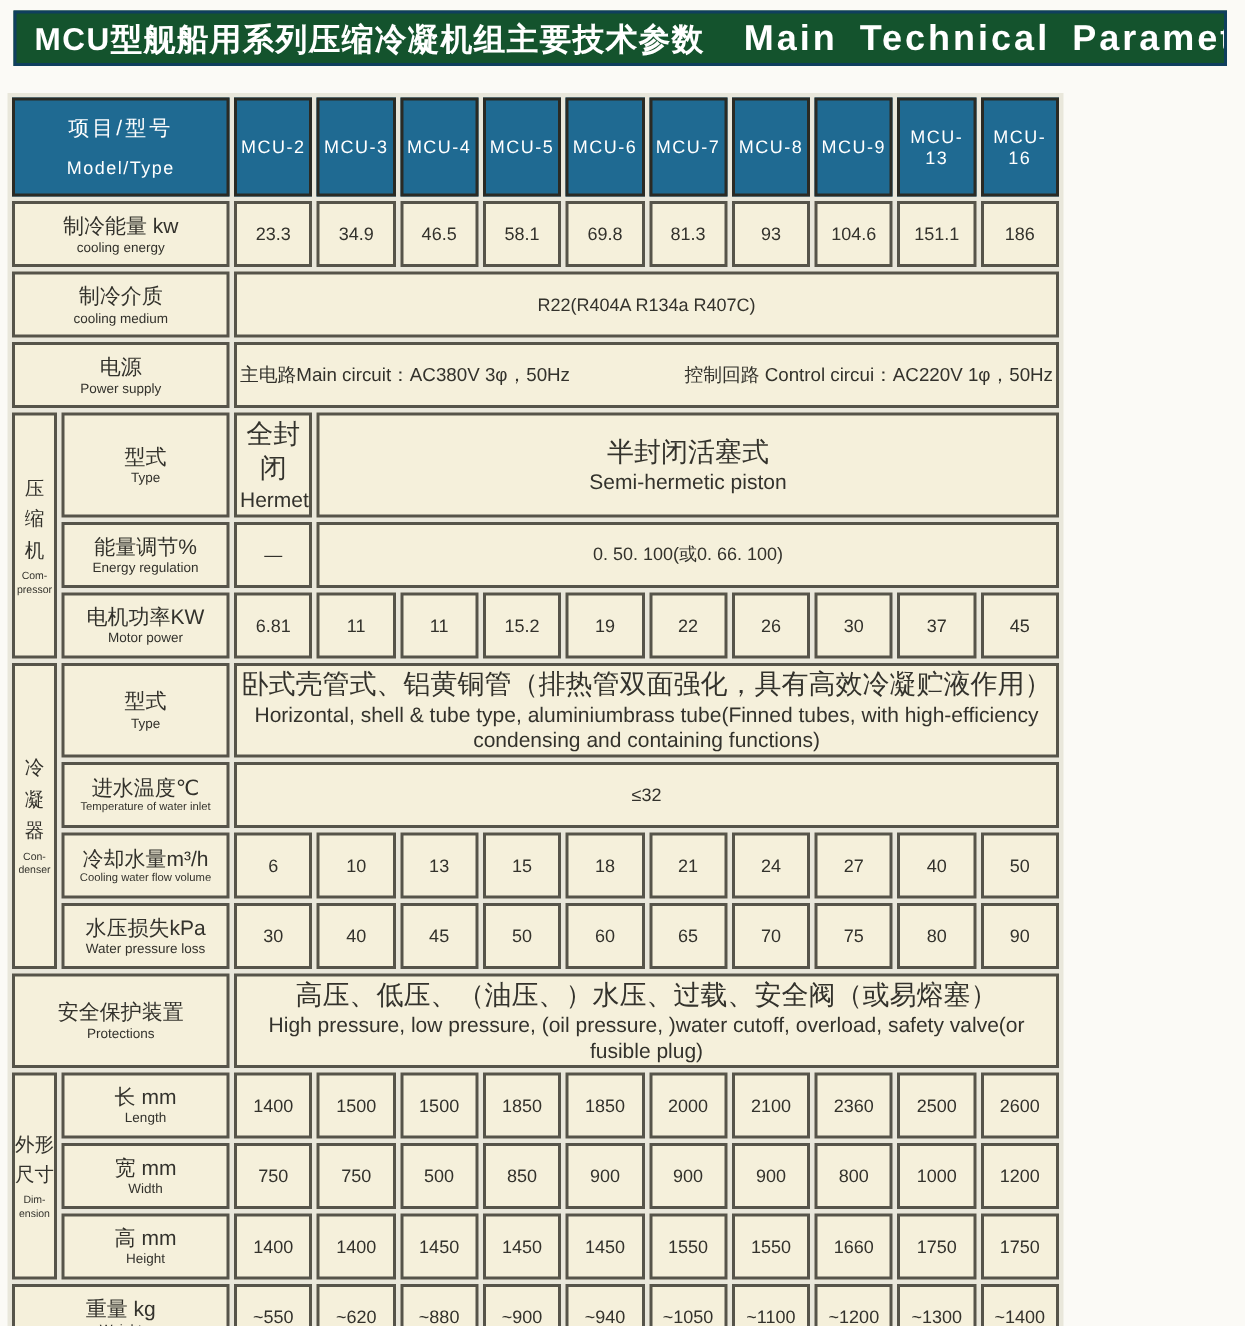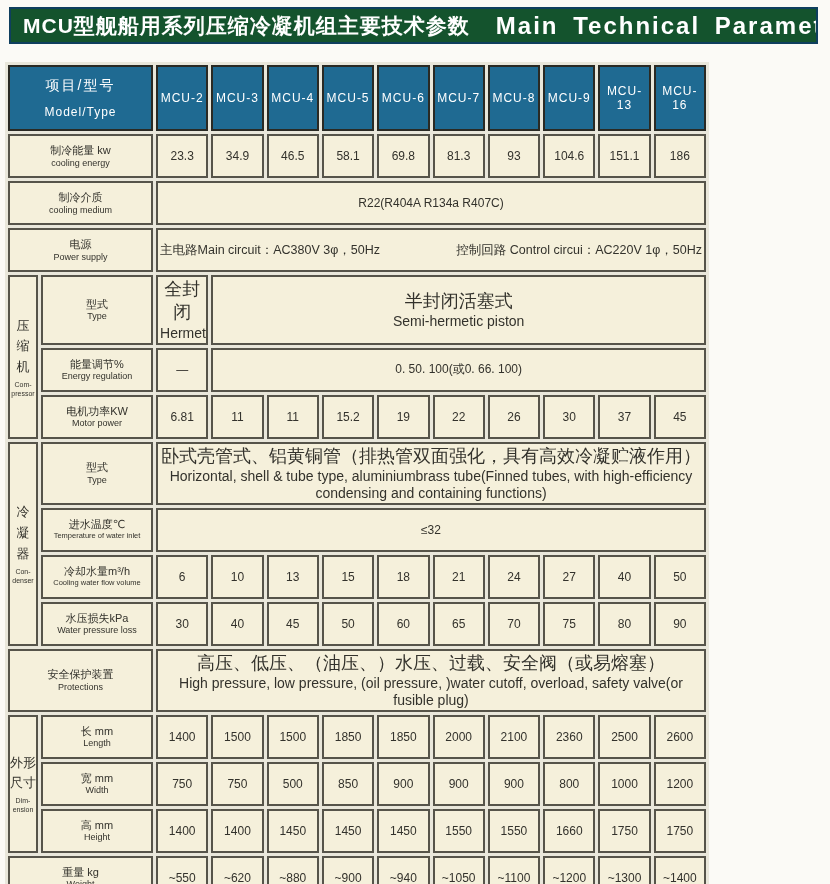--- a/index.html
+++ b/index.html
@@ -28,21 +28,21 @@
     border:2px solid #56544a;background:#f5f0db;
     text-align:center;vertical-align:middle;
     padding:1px 2px;overflow:hidden;box-sizing:border-box;
   }
   tr.rh td{height:66px;}
   tr.rr td{height:44px;}
   td.th{background:#1f6a92;color:#ffffff;border-color:#2a2a24;}
   td.th{font-size:12px;letter-spacing:1px;}
   .hcn{display:block;font-size:14px;letter-spacing:2px;margin-bottom:4px;}
   .hen{display:block;font-size:12px;margin-top:10px;}
-  .cn{display:block;font-size:11px;line-height:1.25;}
+  .cn{display:block;font-size:14px;line-height:1.25;}
   .en{display:block;font-size:9px;line-height:1.15;}
   .en.xs{font-size:7.5px;}
   .cn2{display:block;font-size:18px;line-height:1.3;}
   .en2{display:block;font-size:14px;line-height:1.2;}
   td.val{font-size:12px;}
   td.grp{padding:0;}
   .gcn{display:block;white-space:pre-line;font-size:13px;line-height:1.6;}
   .gen{display:block;white-space:pre-line;font-size:7px;line-height:1.3;margin-top:2px;}
   .ps{display:flex;justify-content:space-between;gap:70px;font-size:12.5px;white-space:nowrap;}
 </style>

